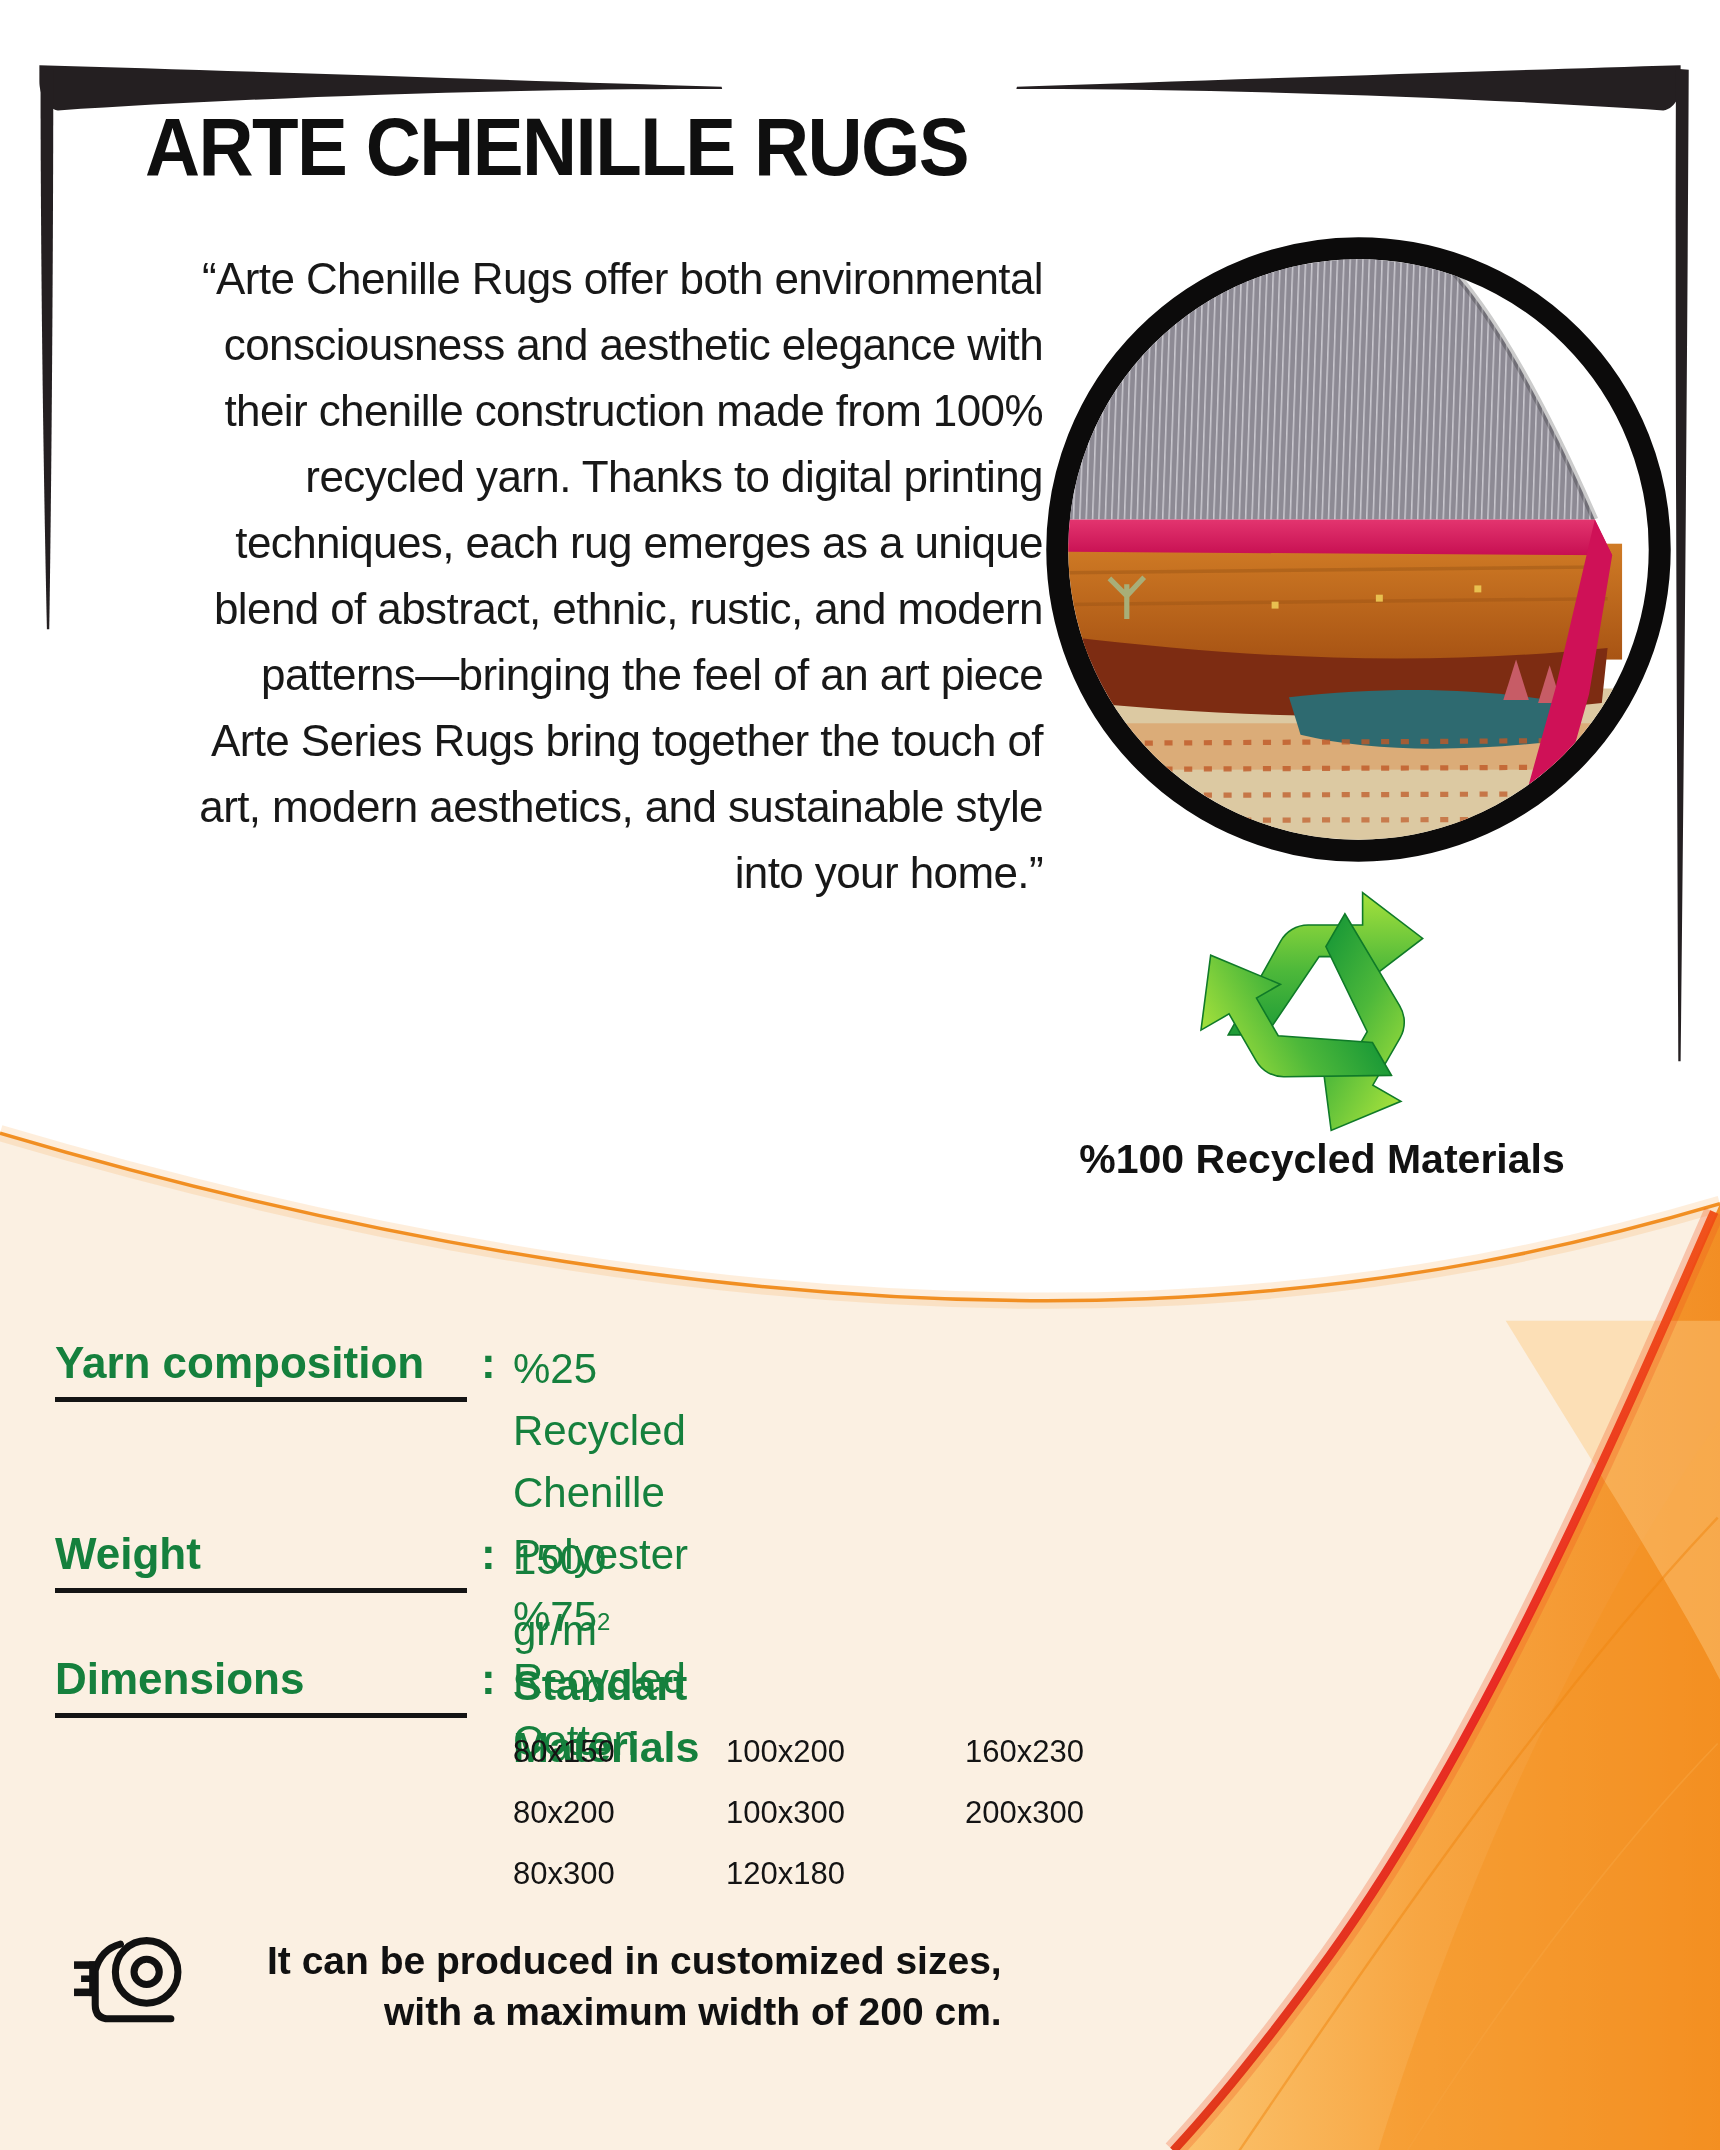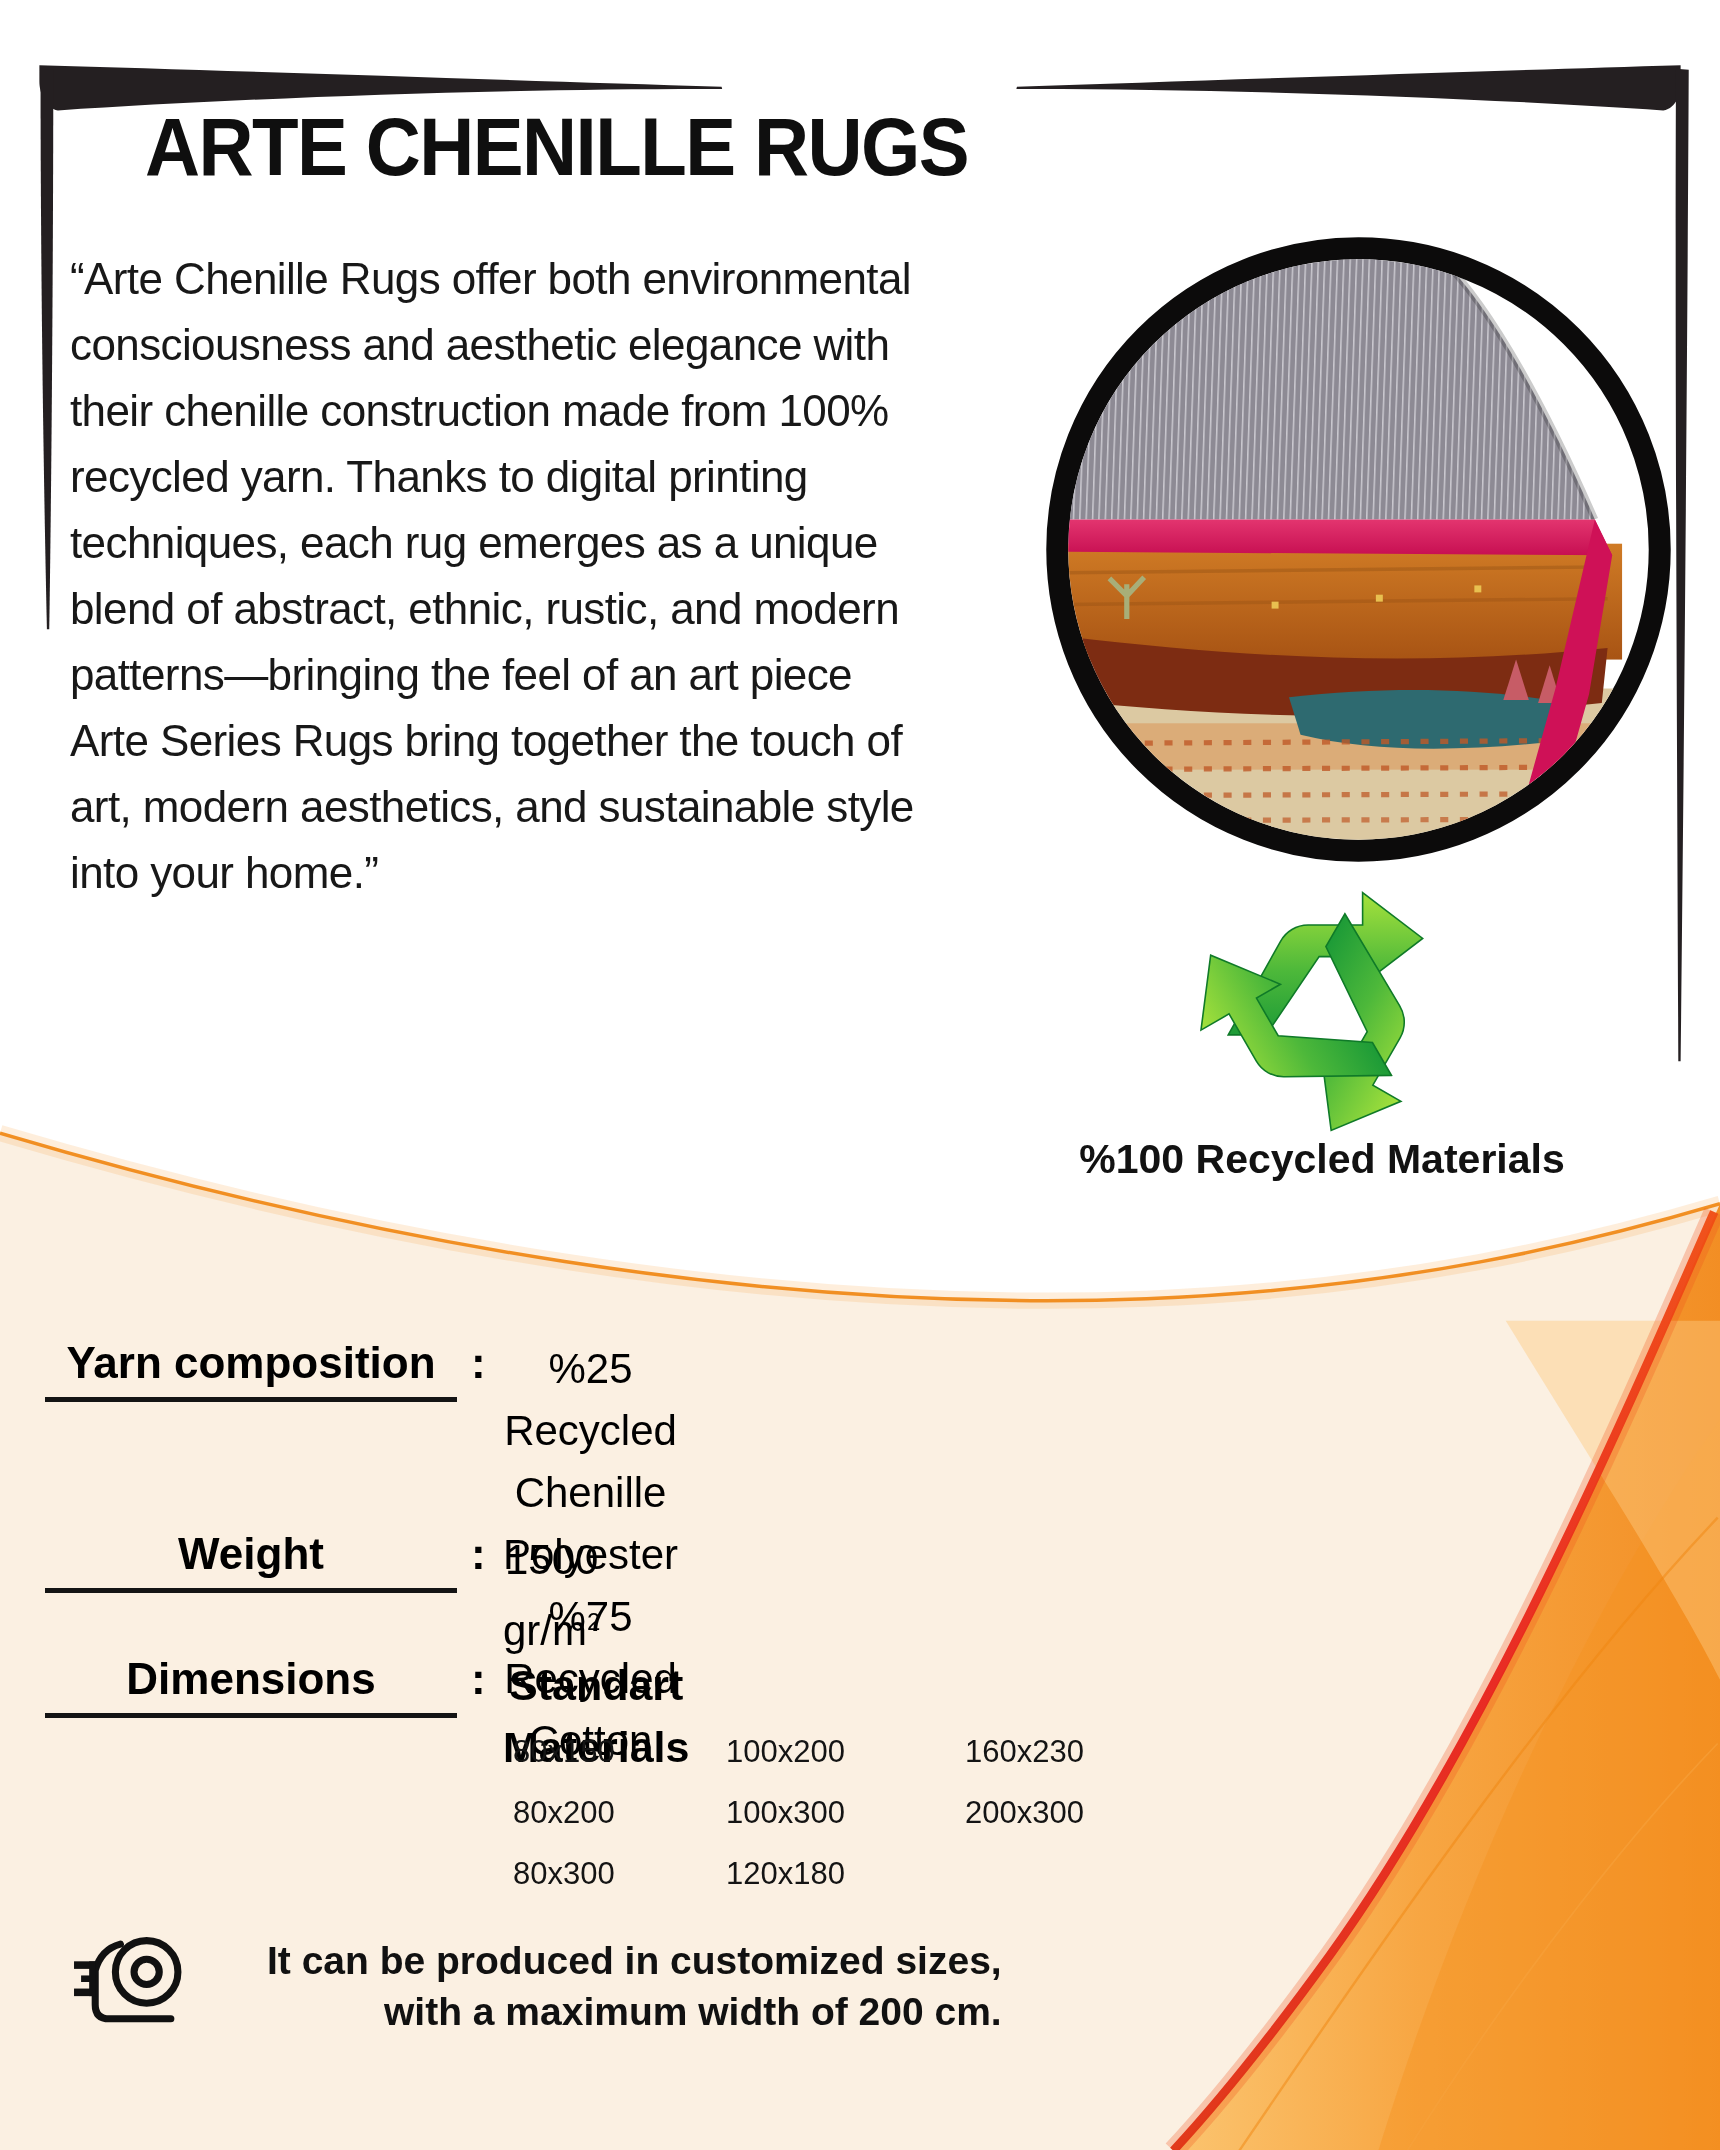--- a/index.html
+++ b/index.html
@@ -2,24 +2,24 @@
 <html style="font-size:9.3px"><head>
 <meta charset="utf-8">
 <style>
   html,body{margin:0;padding:0;}
   body{width:1720px;height:2151px;background:#ffffff;font-family:"Liberation Sans",sans-serif;overflow:hidden;}
   .page{position:relative;width:1720px;height:2151px;}
   .layer{position:absolute;left:0;top:0;width:100%;height:100%;}
   .abs{position:absolute;}
   .title{left:70px;top:100px;width:973px;text-align:center;font-size:82px;font-weight:700;
          letter-spacing:-1.7px;color:#0f0f0f;transform:scaleX(.93);transform-origin:50% 50%;}
-  .intro{left:70px;top:246px;width:973px;text-align:left;font-size:44px;line-height:66px;
+  .intro{left:70px;top:246px;width:973px;text-align:right;font-size:44px;line-height:66px;
          color:#181818;letter-spacing:-0.6px;}
   .badge-label{left:964px;top:1136px;width:716px;text-align:center;font-size:41px;font-weight:700;color:#121212;}
-  .spec-row{left:45px;font-size:44px;color:#000000;text-align:center;}
+  .spec-row{left:55px;font-size:44px;color:#15803d;}
   .spec-label{display:inline-block;font-weight:700;width:412px;border-bottom:5.8px solid #141414;padding-bottom:9.3px;}
   .spec-colon{position:absolute;left:426px;top:0;font-weight:700;}
   .spec-value{position:absolute;left:458px;top:0;font-weight:400;font-size:42px;line-height:62px;}
   .spec-value.bold{font-weight:700;font-size:43px;}
   sup{font-size:24px;}
   .sizes-grid{left:513px;top:1731px;display:grid;grid-template-columns:213px 239px auto;grid-row-gap:19px;
               font-size:31px;line-height:42px;color:#141414;}
   .note-text{left:267px;top:1935px;font-size:39px;font-weight:700;line-height:51px;color:#111111;text-align:right;}
   .rug-photo{left:1037px;top:228px;}
   .recycle{left:1194px;top:872px;}

